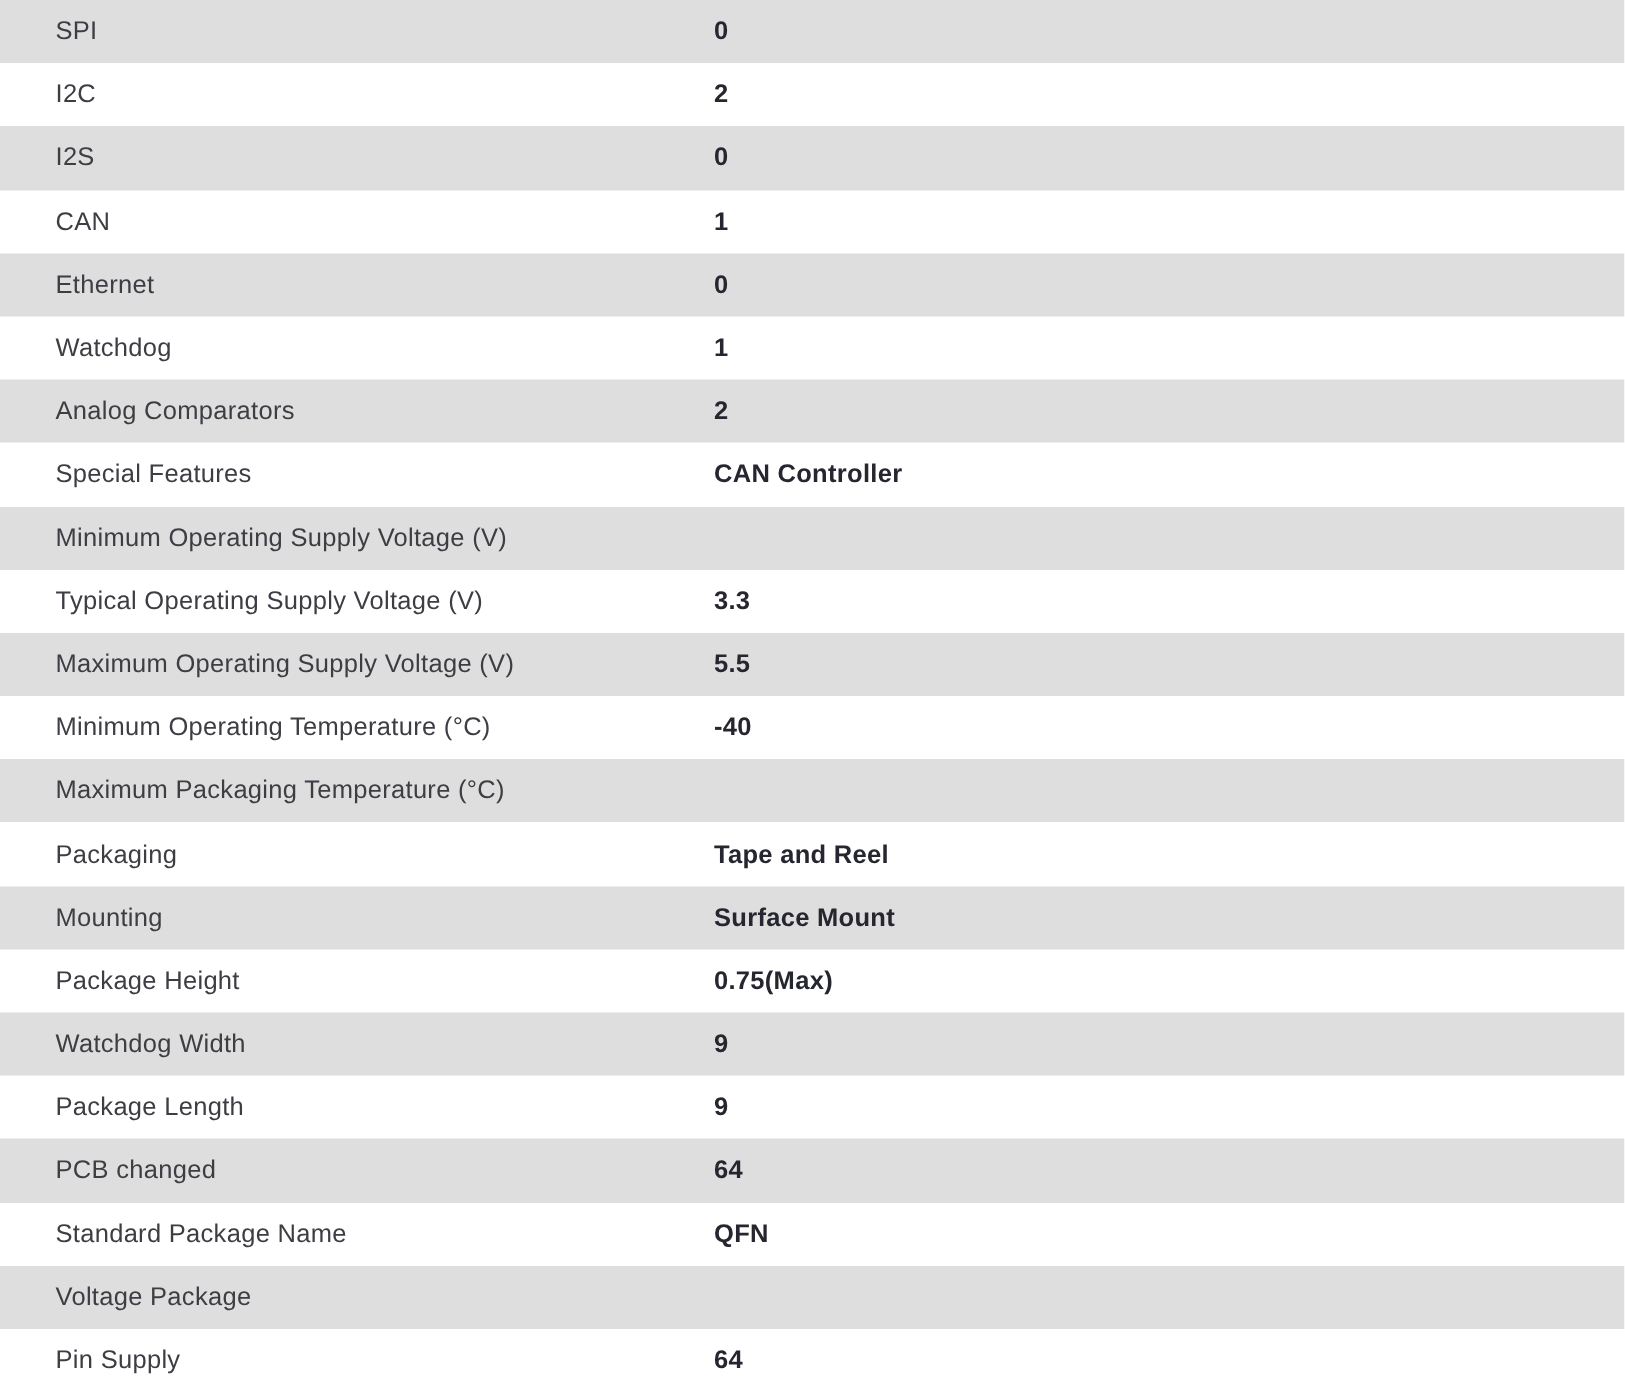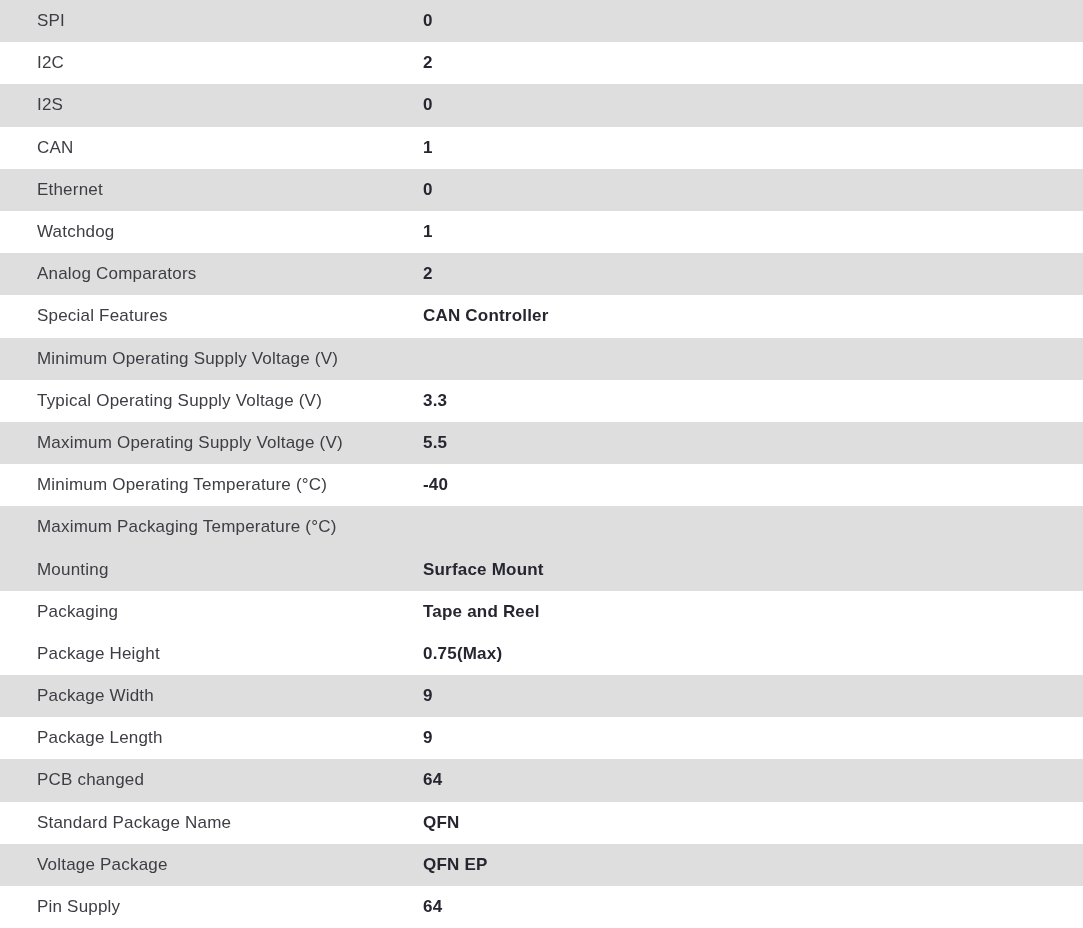--- a/index.html
+++ b/index.html
@@ -17,21 +17,21 @@
   }
   .row {
     flex: 1 1 0;
     display: flex;
     align-items: center;
   }
   .row.striped {
     background: #dedede;
   }
   .cell-label {
-    width: 423px;
+    width: 476px;
     padding-left: 37px;
     box-sizing: border-box;
     font-size: 17px;
     font-weight: 400;
     color: #3d3d44;
     letter-spacing: 0.2px;
     white-space: nowrap;
   }
   .cell-value {
     flex: 1;
@@ -102,57 +102,56 @@
 
   <div class="row">
     <div class="cell-label">Minimum Operating Temperature (°C)</div>
     <div class="cell-value">-40</div>
   </div>
 
   <div class="row striped">
     <div class="cell-label">Maximum Packaging Temperature (°C)</div>
   </div>
 
+  <div class="row">
+    <div class="cell-label">Packaging</div>
+    <div class="cell-value">Tape and Reel</div>
+  </div>
+
   <div class="row striped">
     <div class="cell-label">Mounting</div>
     <div class="cell-value">Surface Mount</div>
-  </div>
-
-  <div class="row">
-    <div class="cell-label">Packaging</div>
-    <div class="cell-value">Tape and Reel</div>
   </div>
 
   <div class="row">
     <div class="cell-label">Package Height</div>
     <div class="cell-value">0.75(Max)</div>
   </div>
 
   <div class="row striped">
-    <div class="cell-label">Package Width</div>
+    <div class="cell-label">Watchdog Width</div>
     <div class="cell-value">9</div>
   </div>
 
   <div class="row">
     <div class="cell-label">Package Length</div>
     <div class="cell-value">9</div>
   </div>
 
   <div class="row striped">
     <div class="cell-label">PCB changed</div>
     <div class="cell-value">64</div>
   </div>
 
   <div class="row">
     <div class="cell-label">Standard Package Name</div>
     <div class="cell-value">QFN</div>
   </div>
 
   <div class="row striped">
     <div class="cell-label">Voltage Package</div>
-    <div class="cell-value">QFN EP</div>
   </div>
 
   <div class="row">
     <div class="cell-label">Pin Supply</div>
     <div class="cell-value">64</div>
   </div>
 </div>
 
 </body></html>

